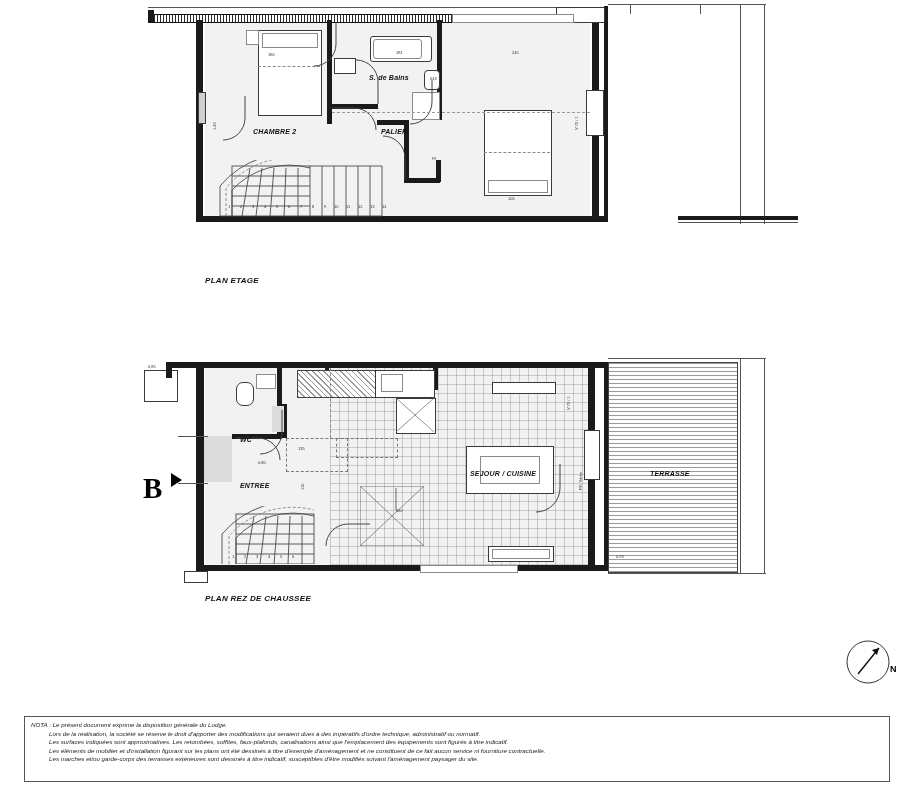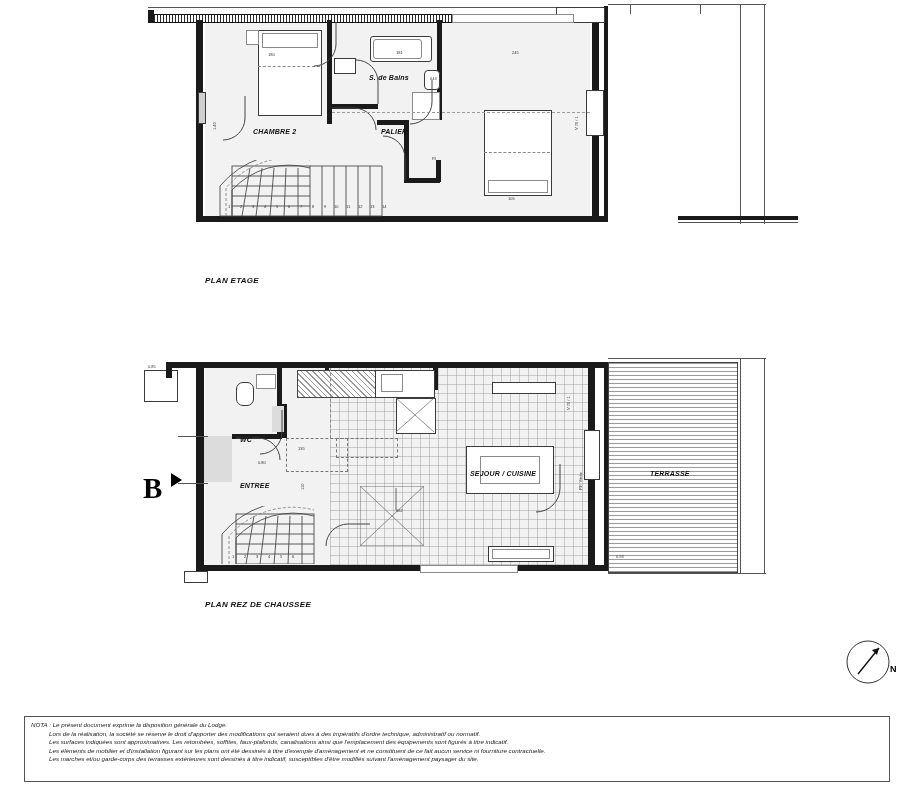--- a/index.html
+++ b/index.html
@@ -405,21 +405,21 @@
     <div class="box-outline" style="left:184px;top:231px;width:22px;height:10px;"></div>
 
     <div class="room-label" style="left:240px;top:96px;">WC</div>
     <div class="room-label" style="left:240px;top:142px;">ENTREE</div>
     <div class="room-label" style="left:470px;top:130px;">SEJOUR / CUISINE</div>
     <div class="room-label" style="left:650px;top:130px;">TERRASSE</div>
 
     <div class="letter-b" style="left:143px;top:134px;">B</div>
     <div class="tri-marker" style="left:171px;top:133px;"></div>
 
-    <div class="plan-title" style="left:205px;top:260px;">PLAN REZ DE CHAUSSEE</div>
+    <div class="plan-title" style="left:205px;top:254px;">PLAN REZ DE CHAUSSEE</div>
   </div>
 
   <div class="compass" style="left:846px;top:636px;width:56px;height:52px;">
     <svg width="56" height="52" viewBox="0 0 56 52">
       <circle cx="22" cy="26" r="21" fill="none" stroke="#333" stroke-width="1"></circle>
       <path d="M12 38 L33 12" stroke="#111" stroke-width="1.4" fill="none"></path>
       <path d="M33 12 L26 14 L31 19 Z" fill="#111"></path>
     </svg>
     <div class="compass-n" style="left:44px;top:28px;">N</div>
   </div>

